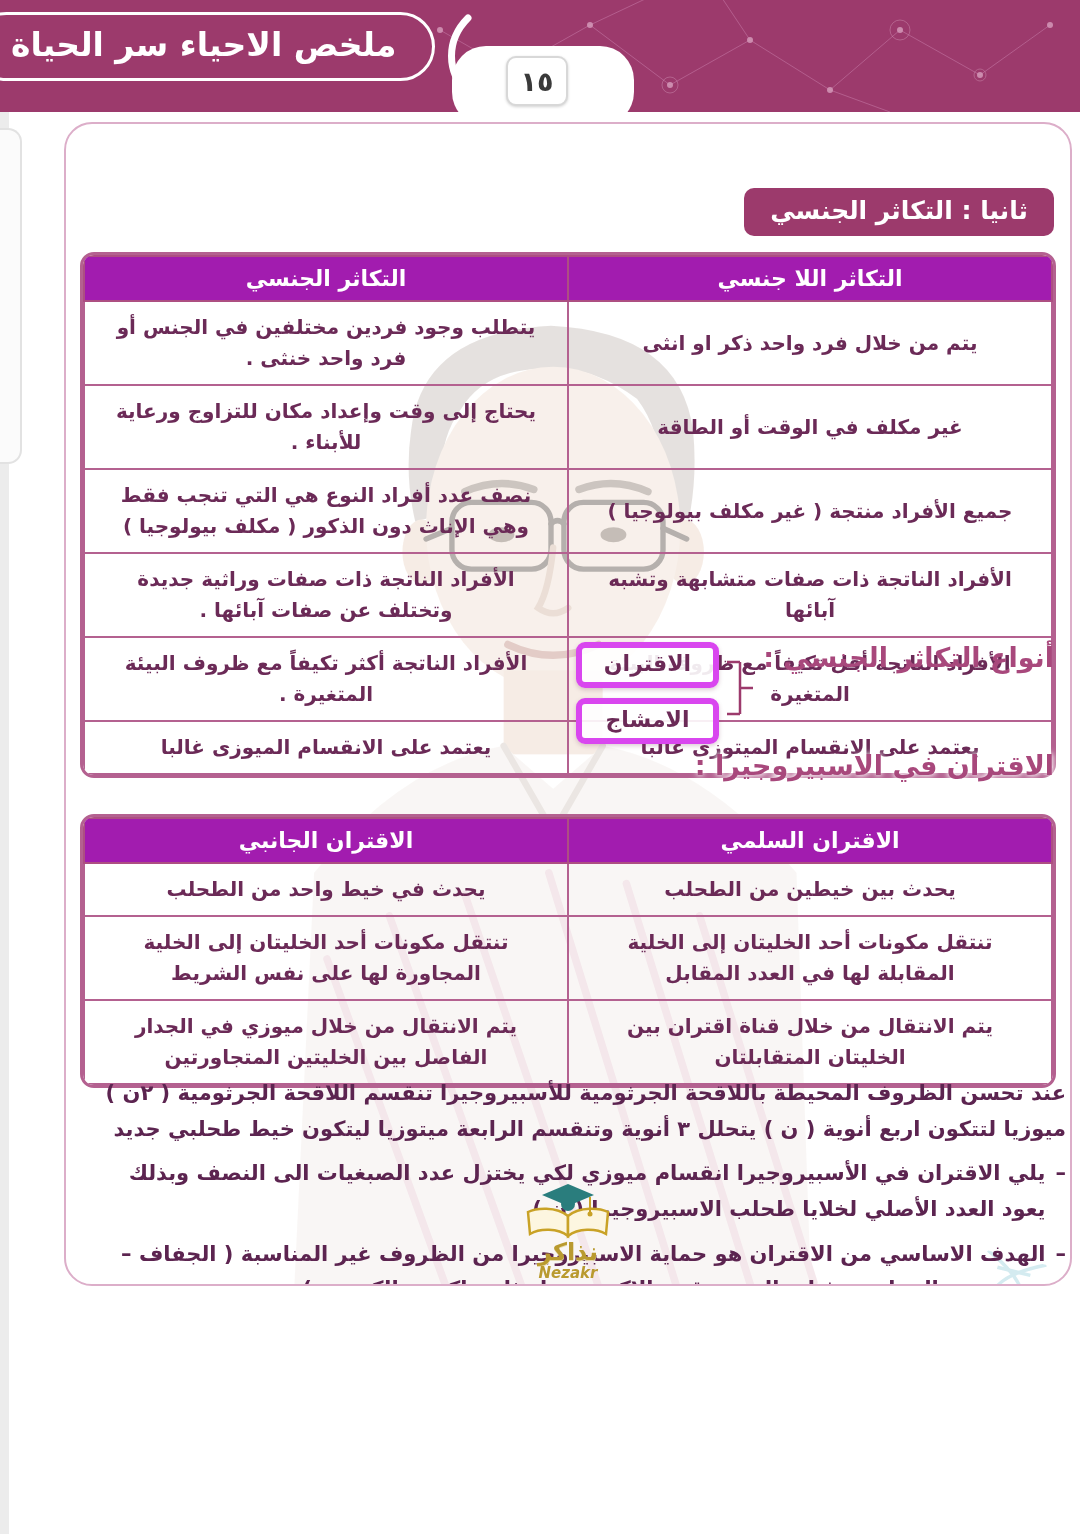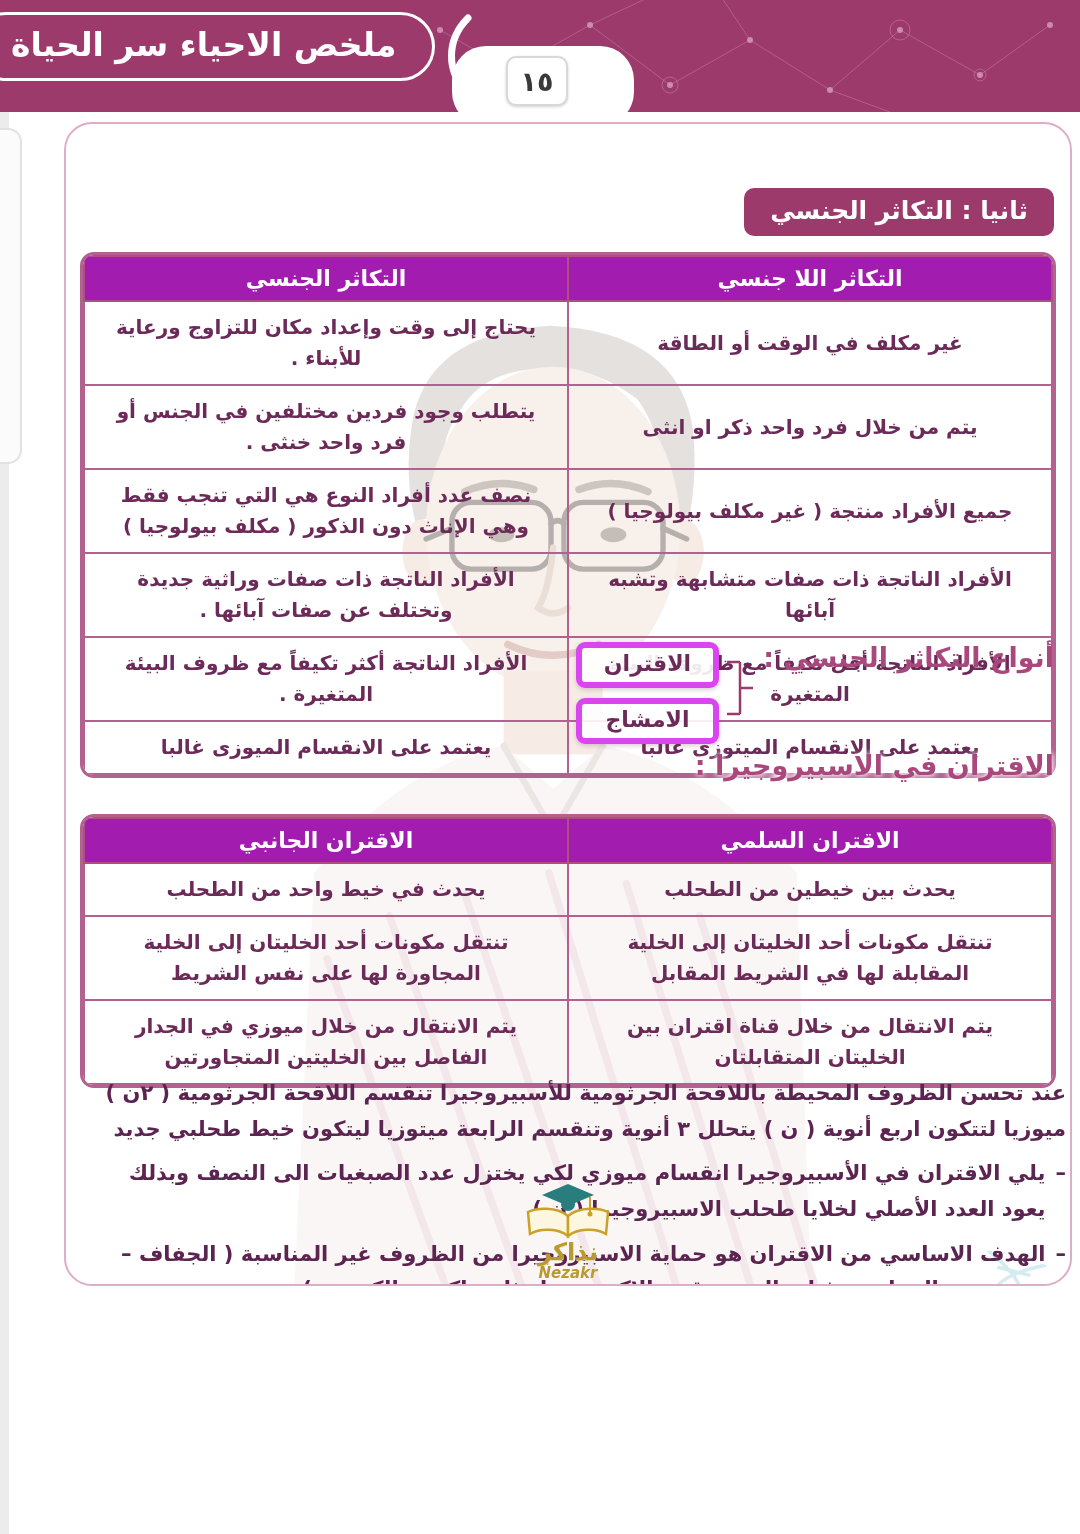--- a/index.html
+++ b/index.html
@@ -209,26 +209,26 @@
     <div class="tbl-wrap t1">
       <table>
         <thead>
           <tr>
             <th>التكاثر اللا جنسي</th>
             <th>التكاثر الجنسي</th>
           </tr>
         </thead>
         <tbody>
           <tr>
+            <td>يتم من خلال فرد واحد ذكر او انثى</td>
+            <td>يتطلب وجود فردين مختلفين في الجنس أو فرد واحد خنثى .</td>
+          </tr>
+          <tr>
             <td>غير مكلف في الوقت أو الطاقة</td>
             <td>يحتاج إلى وقت وإعداد مكان للتزاوج ورعاية للأبناء .</td>
-          </tr>
-          <tr>
-            <td>يتم من خلال فرد واحد ذكر او انثى</td>
-            <td>يتطلب وجود فردين مختلفين في الجنس أو فرد واحد خنثى .</td>
           </tr>
           <tr>
             <td>جميع الأفراد منتجة ( غير مكلف بيولوجيا )</td>
             <td>نصف عدد أفراد النوع هي التي تنجب فقط وهي الإناث دون الذكور ( مكلف بيولوجيا )</td>
           </tr>
           <tr>
             <td>الأفراد الناتجة ذات صفات متشابهة وتشبه آبائها</td>
             <td>الأفراد الناتجة ذات صفات وراثية جديدة وتختلف عن صفات آبائها .</td>
           </tr>
           <tr>
@@ -263,21 +263,21 @@
             <th>الاقتران السلمي</th>
             <th>الاقتران الجانبي</th>
           </tr>
         </thead>
         <tbody>
           <tr>
             <td>يحدث بين خيطين من الطحلب</td>
             <td>يحدث في خيط واحد من الطحلب</td>
           </tr>
           <tr>
-            <td>تنتقل مكونات أحد الخليتان إلى الخلية المقابلة لها في الشريط المقابل</td>
+            <td>تنتقل مكونات أحد الخليتان إلى الخلية المقابلة لها في العدد المقابل</td>
             <td>تنتقل مكونات أحد الخليتان إلى الخلية المجاورة لها على نفس الشريط</td>
           </tr>
           <tr>
             <td>يتم الانتقال من خلال قناة اقتران بين الخليتان المتقابلتان</td>
             <td>يتم الانتقال من خلال ميوزي في الجدار الفاصل بين الخليتين المتجاورتين</td>
           </tr>
         </tbody>
       </table>
     </div>
 

